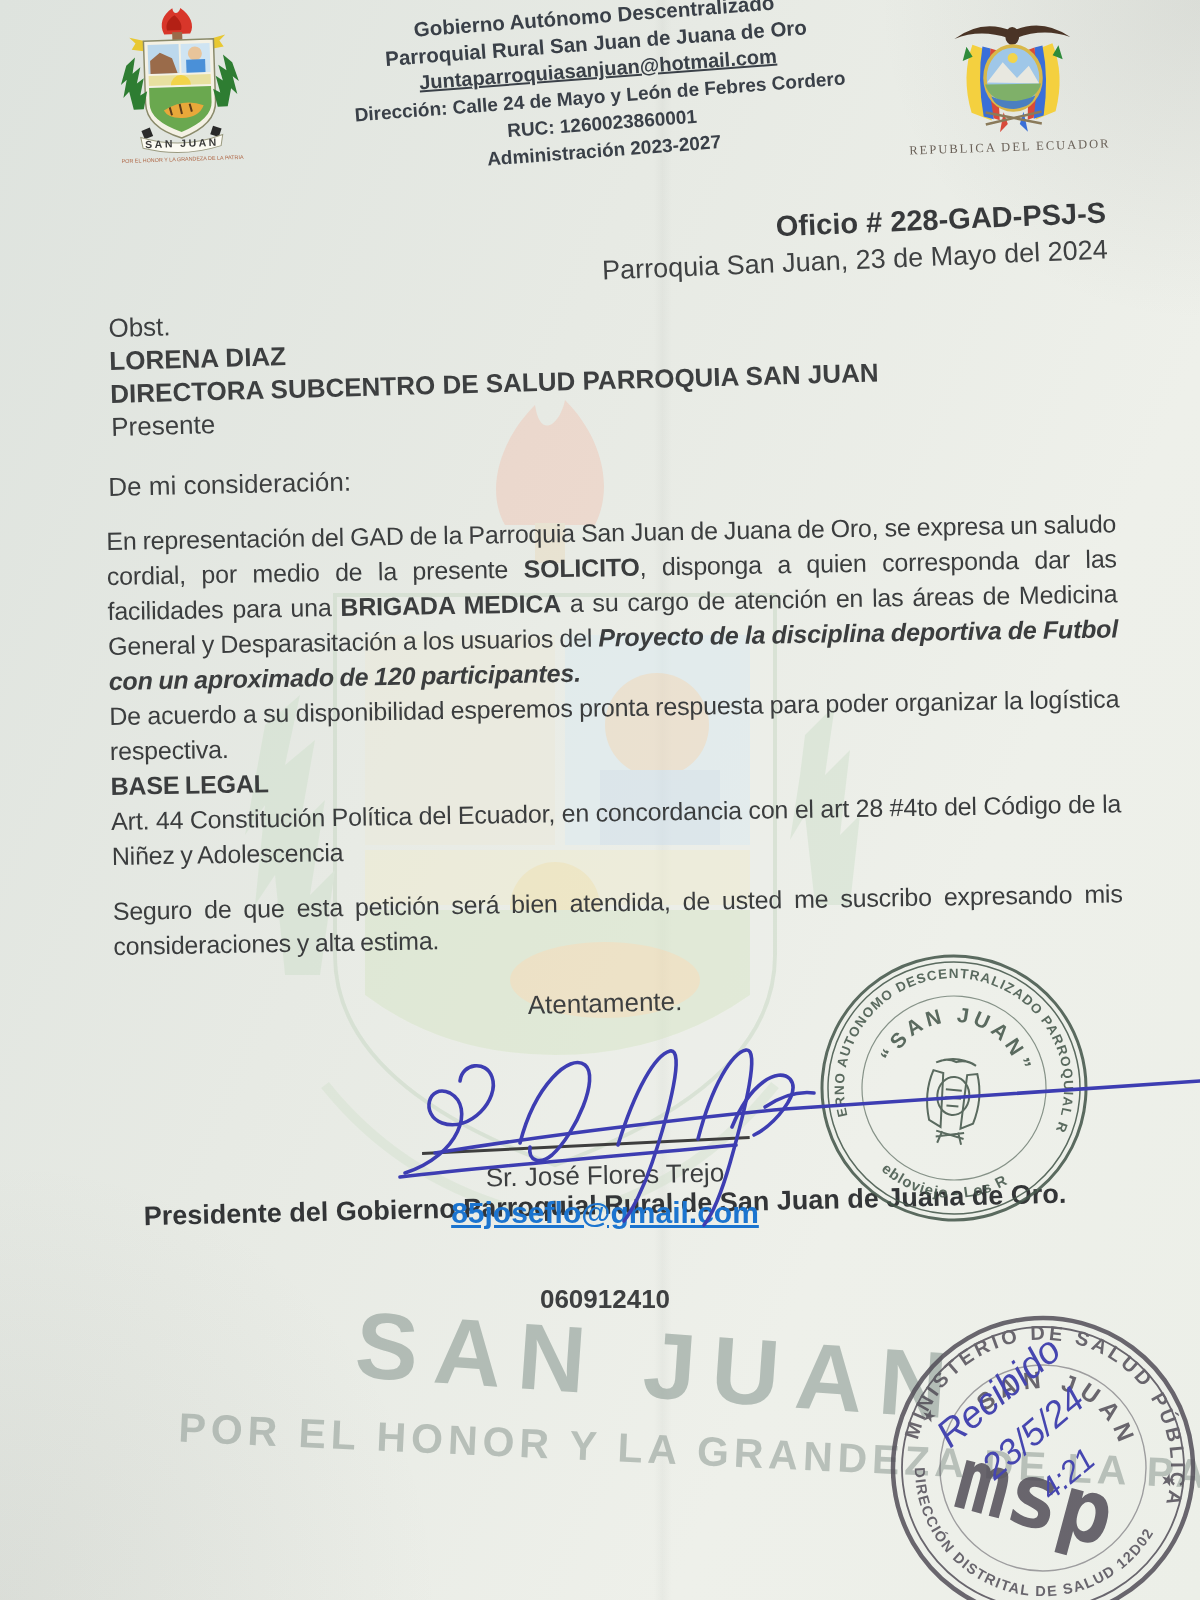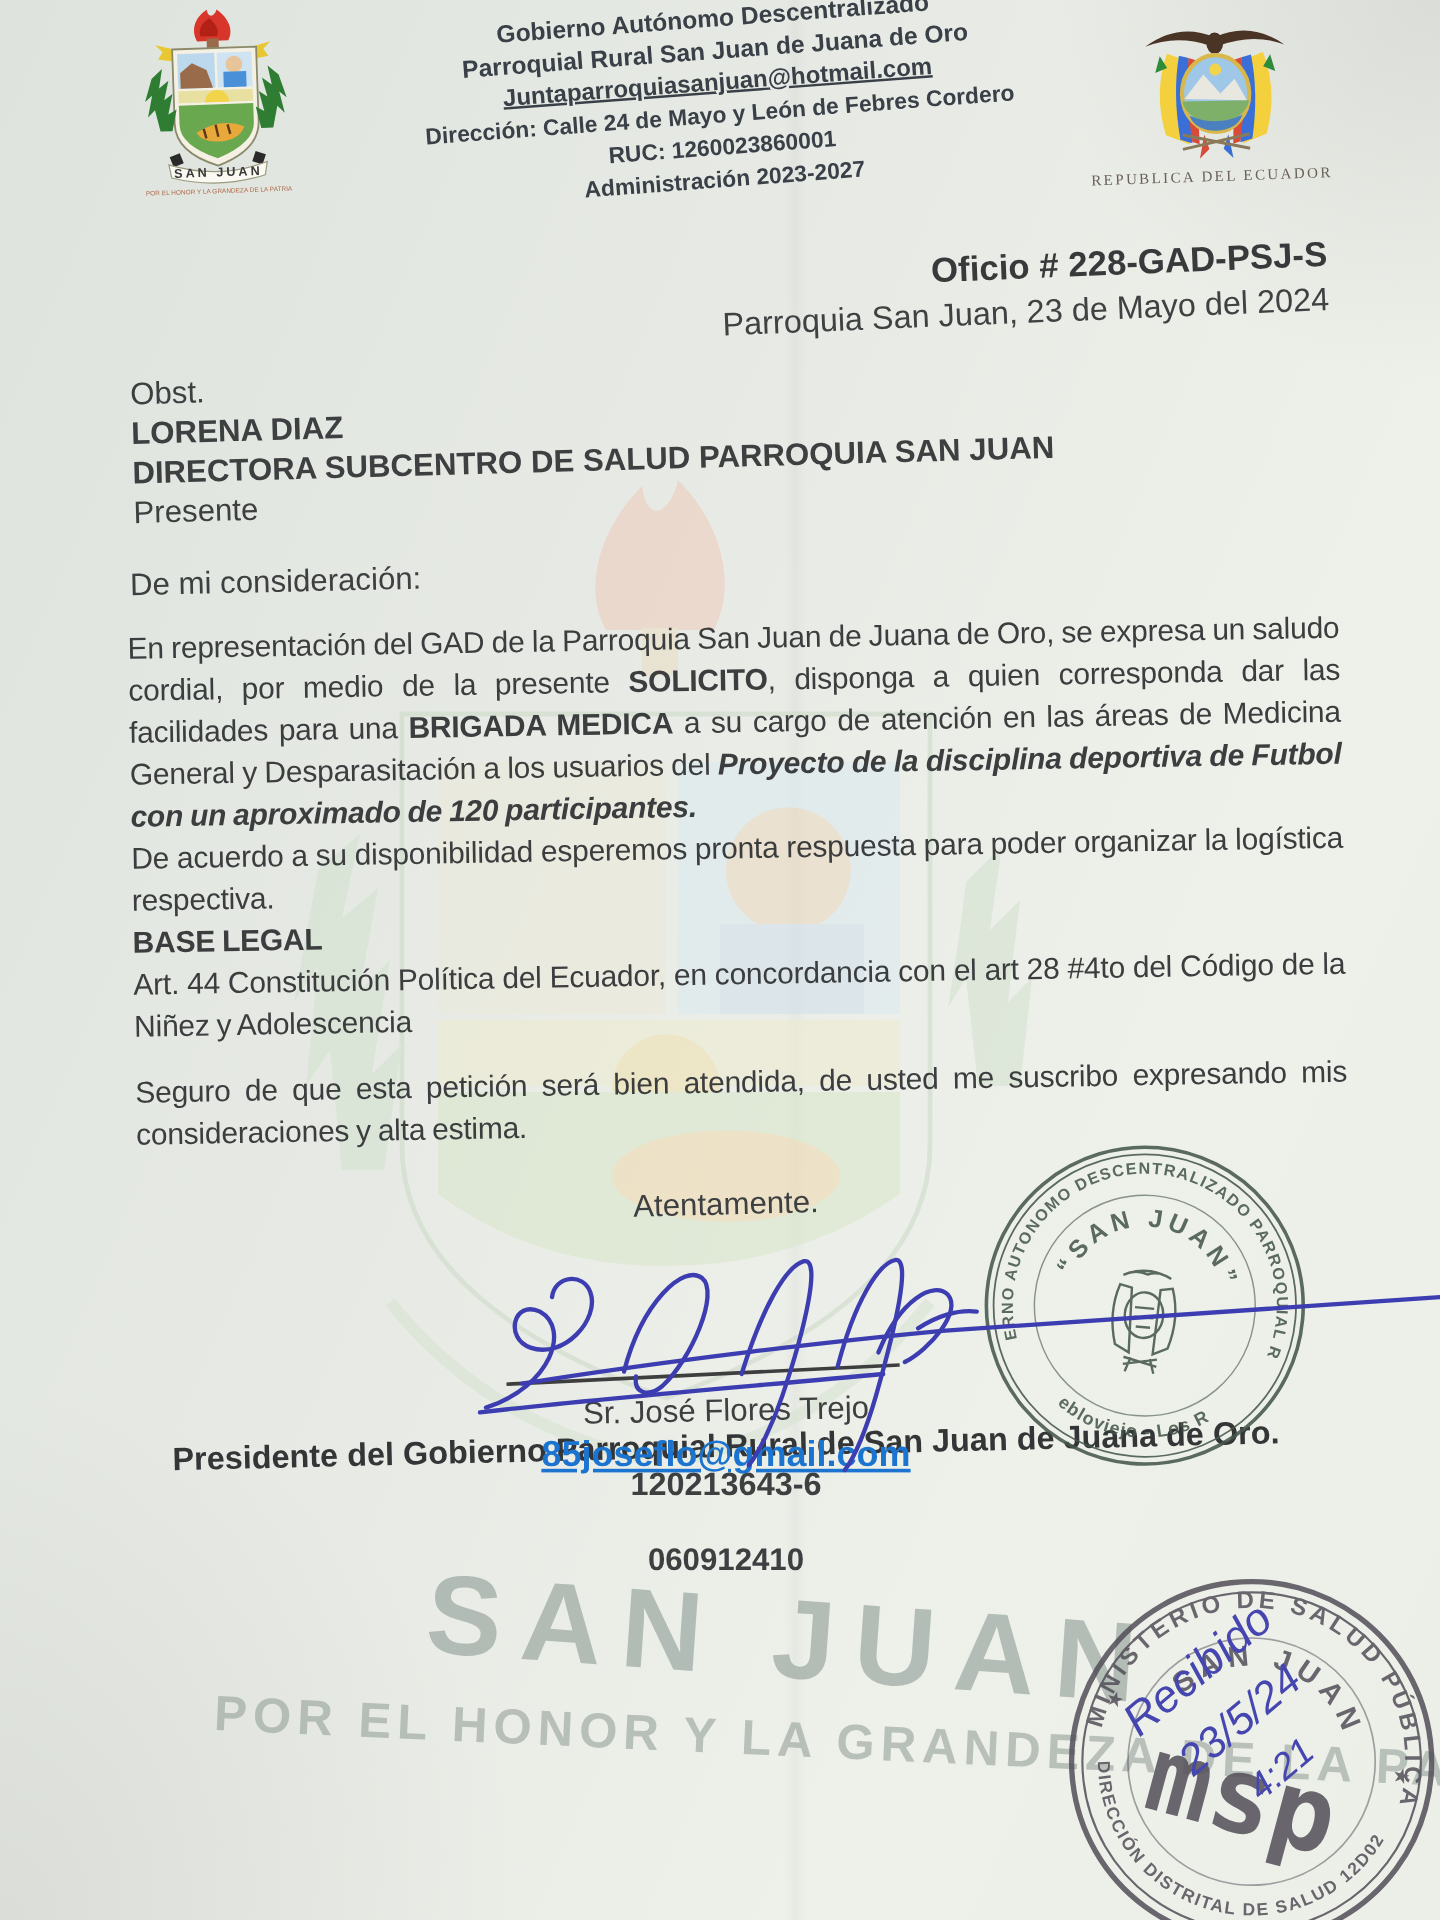--- a/index.html
+++ b/index.html
@@ -182,21 +182,20 @@
       <path d="M238 130 C 255 75 275 40 290 36 C 305 33 290 95 272 148 C 264 172 252 196 244 206"></path>
       <path d="M318 124 C 332 70 352 38 366 35 C 380 33 366 92 350 148 C 342 176 332 200 324 210"></path>
       <path d="M352 112 C 370 68 398 52 410 64 C 422 78 394 110 374 120"></path>
       <path d="M385 92 C 400 82 418 76 434 78"></path>
       <path d="M20 162 C 120 150 250 140 356 130"></path>
     </g>
   </svg>
 
   <div class="abs signer-name">Sr. José Flores Trejo</div>
   <div class="abs signer-title">Presidente del Gobierno Parroquial Rural de San Juan de Juana de Oro.</div>
-  <div class="abs signer-id">120213643-6</div>
   <div class="abs signer-email"><span>85joseflo@gmail.com</span></div>
   <div class="abs signer-phone">060912410</div>
 
   <svg class="abs gad-stamp" width="284" height="284" viewBox="0 0 284 284">
     <defs>
       <path id="gadTop" d="M 38.6 179.6 A 110 110 0 1 1 245.4 179.6"></path>
       <path id="gadBottom" d="M 78.9 232.1 A 110 110 0 0 0 205.1 232.1"></path>
       <path id="gadInner" d="M 80 119.4 A 66 66 0 0 1 204 119.4"></path>
     </defs>
     <g stroke="#46584c" fill="none">

